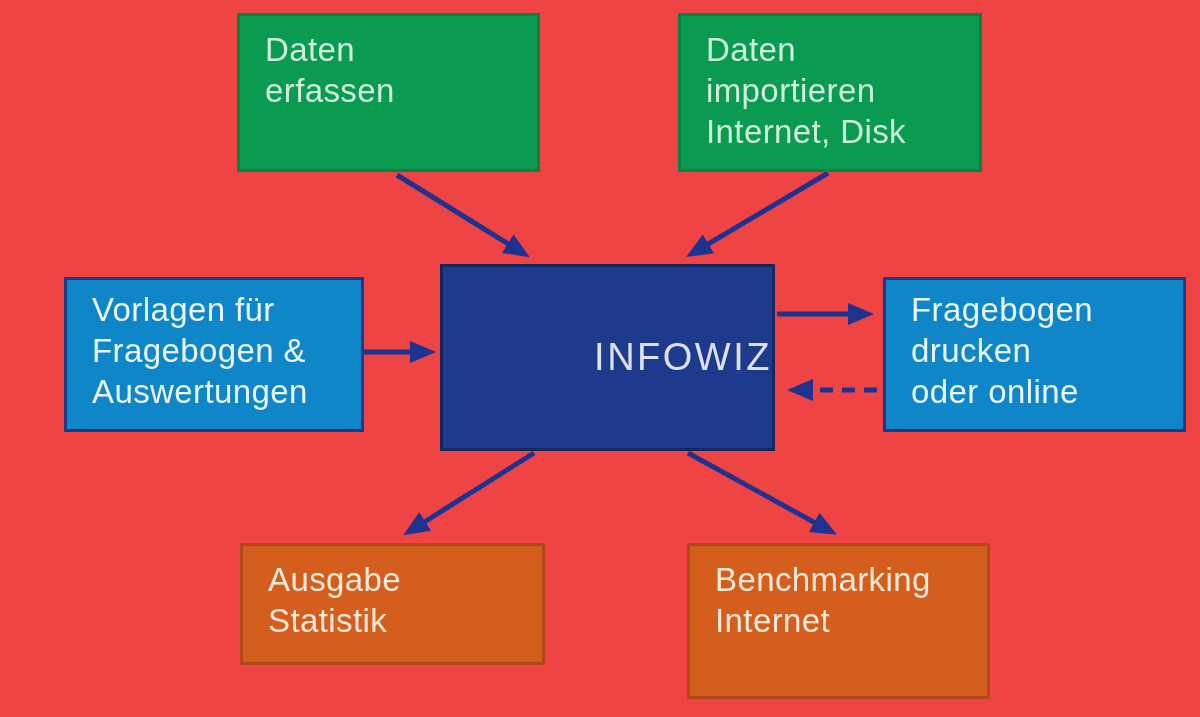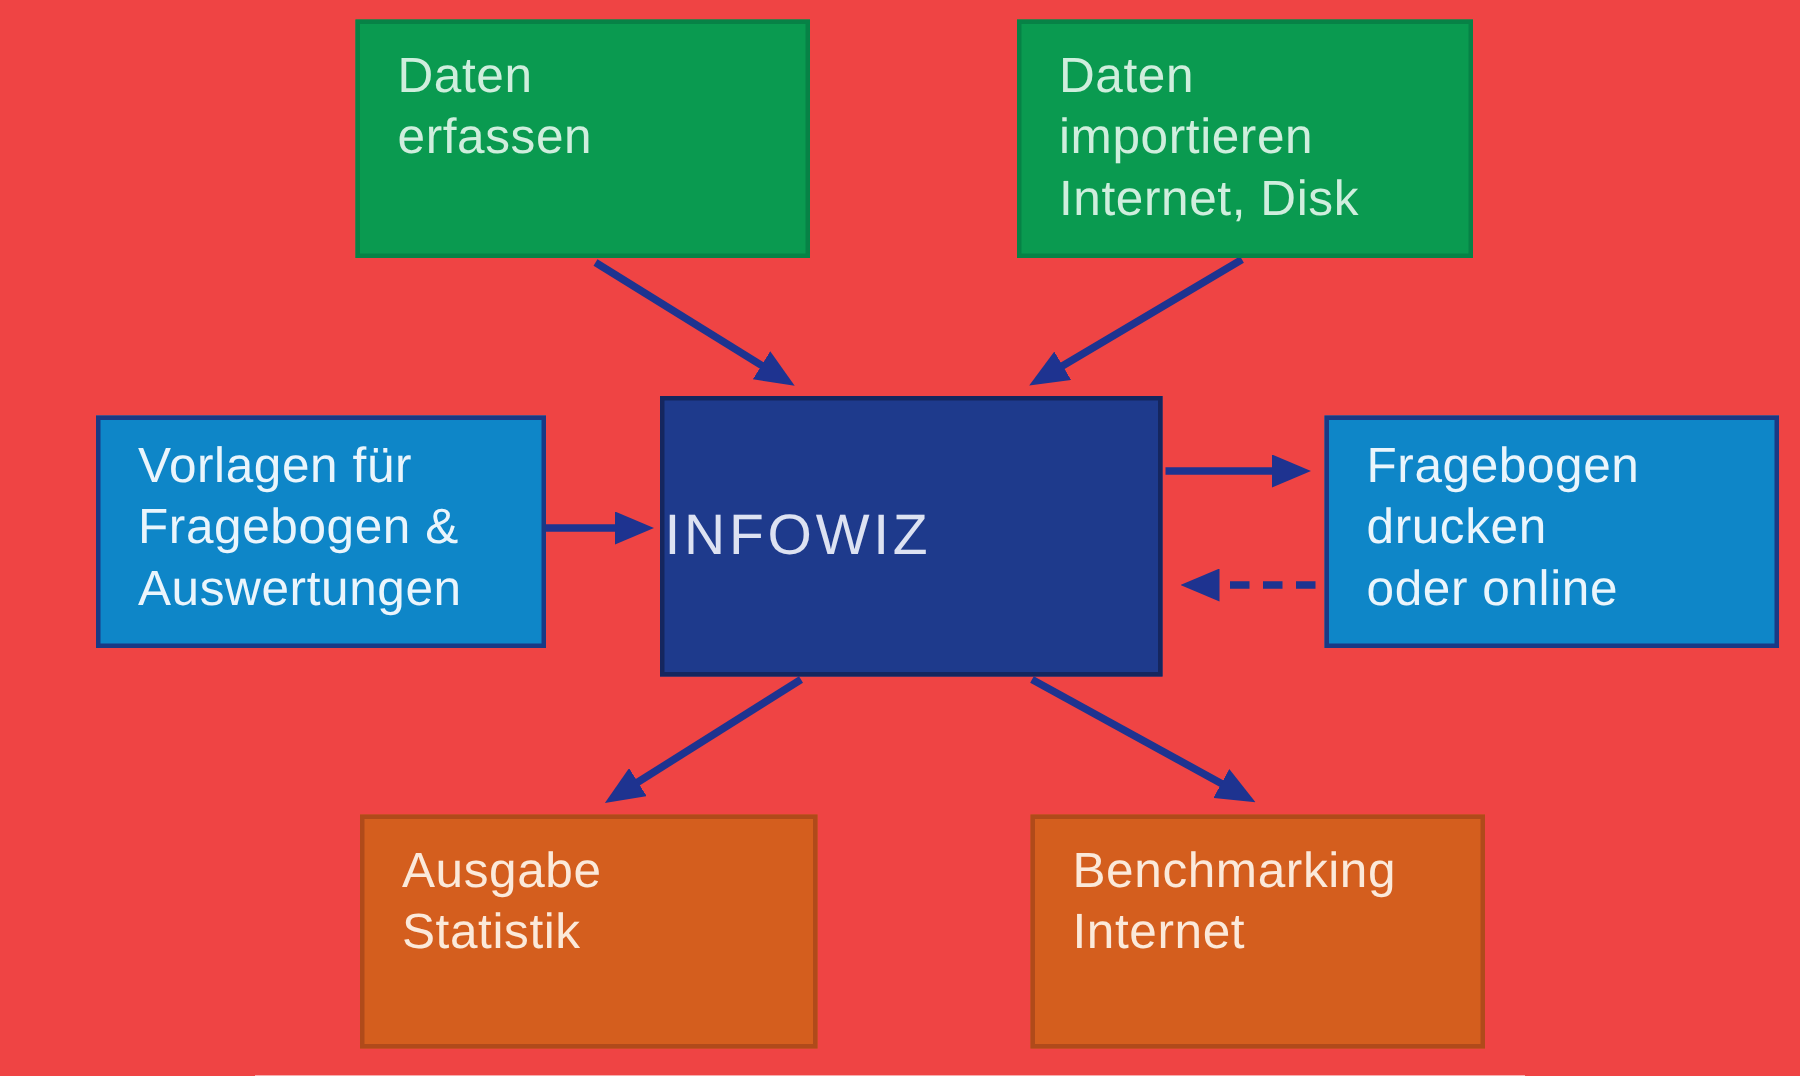--- a/index.html
+++ b/index.html
@@ -31,24 +31,24 @@
     padding: 14px 14px 0 25px;
     font-size: 33px;
     line-height: 1.24;
     letter-spacing: 0.4px;
   }
   .node .ln { white-space: nowrap; }
   #n-daten-erfassen   { left: 237px; top: 13px;  width: 303px; height: 159px; }
   #n-daten-importieren{ left: 678px; top: 13px;  width: 304px; height: 159px; }
   #n-vorlagen         { left: 20px;  top: 277px; width: 300px; height: 155px; padding-top: 10px; }
   #n-infowiz          { left: 440px; top: 264px; width: 335px; height: 187px;
-                        display: flex; align-items: center; justify-content: flex-start;
+                        display: flex; align-items: center; justify-content: flex-end;
                         padding: 0; font-size: 38px; letter-spacing: 2.5px; }
   #n-fragebogen       { left: 883px; top: 277px; width: 303px; height: 155px; padding-top: 10px; }
-  #n-ausgabe          { left: 240px; top: 543px; width: 305px; height: 156px; }
+  #n-ausgabe          { left: 240px; top: 543px; width: 305px; height: 122px; }
   #n-benchmarking     { left: 687px; top: 543px; width: 303px; height: 156px; }
 </style>
 </head>
 <body>
 
 <div id="stage">
 
   <svg id="arrow-layer" viewBox="0 0 1200 717" xmlns="http://www.w3.org/2000/svg">
     <defs>
       <marker id="ah" markerUnits="userSpaceOnUse" markerWidth="26" markerHeight="22" refX="18" refY="11" orient="auto">

